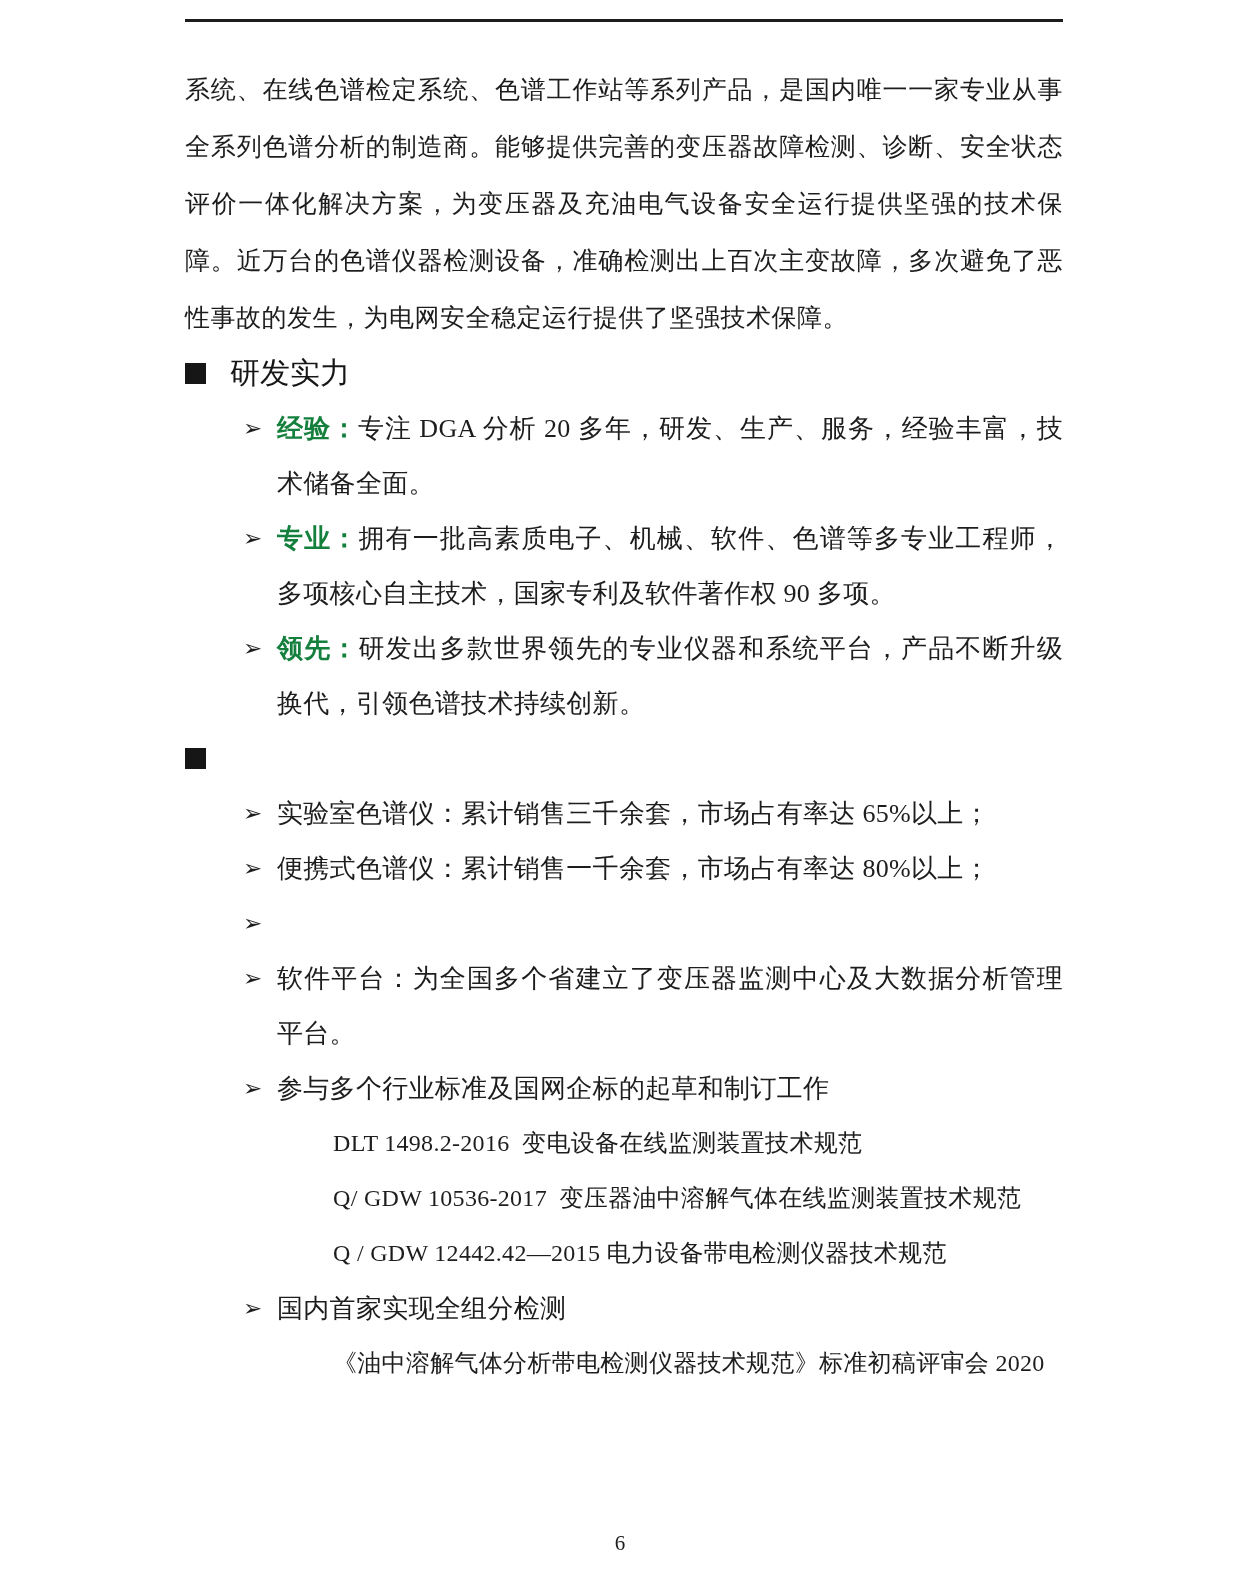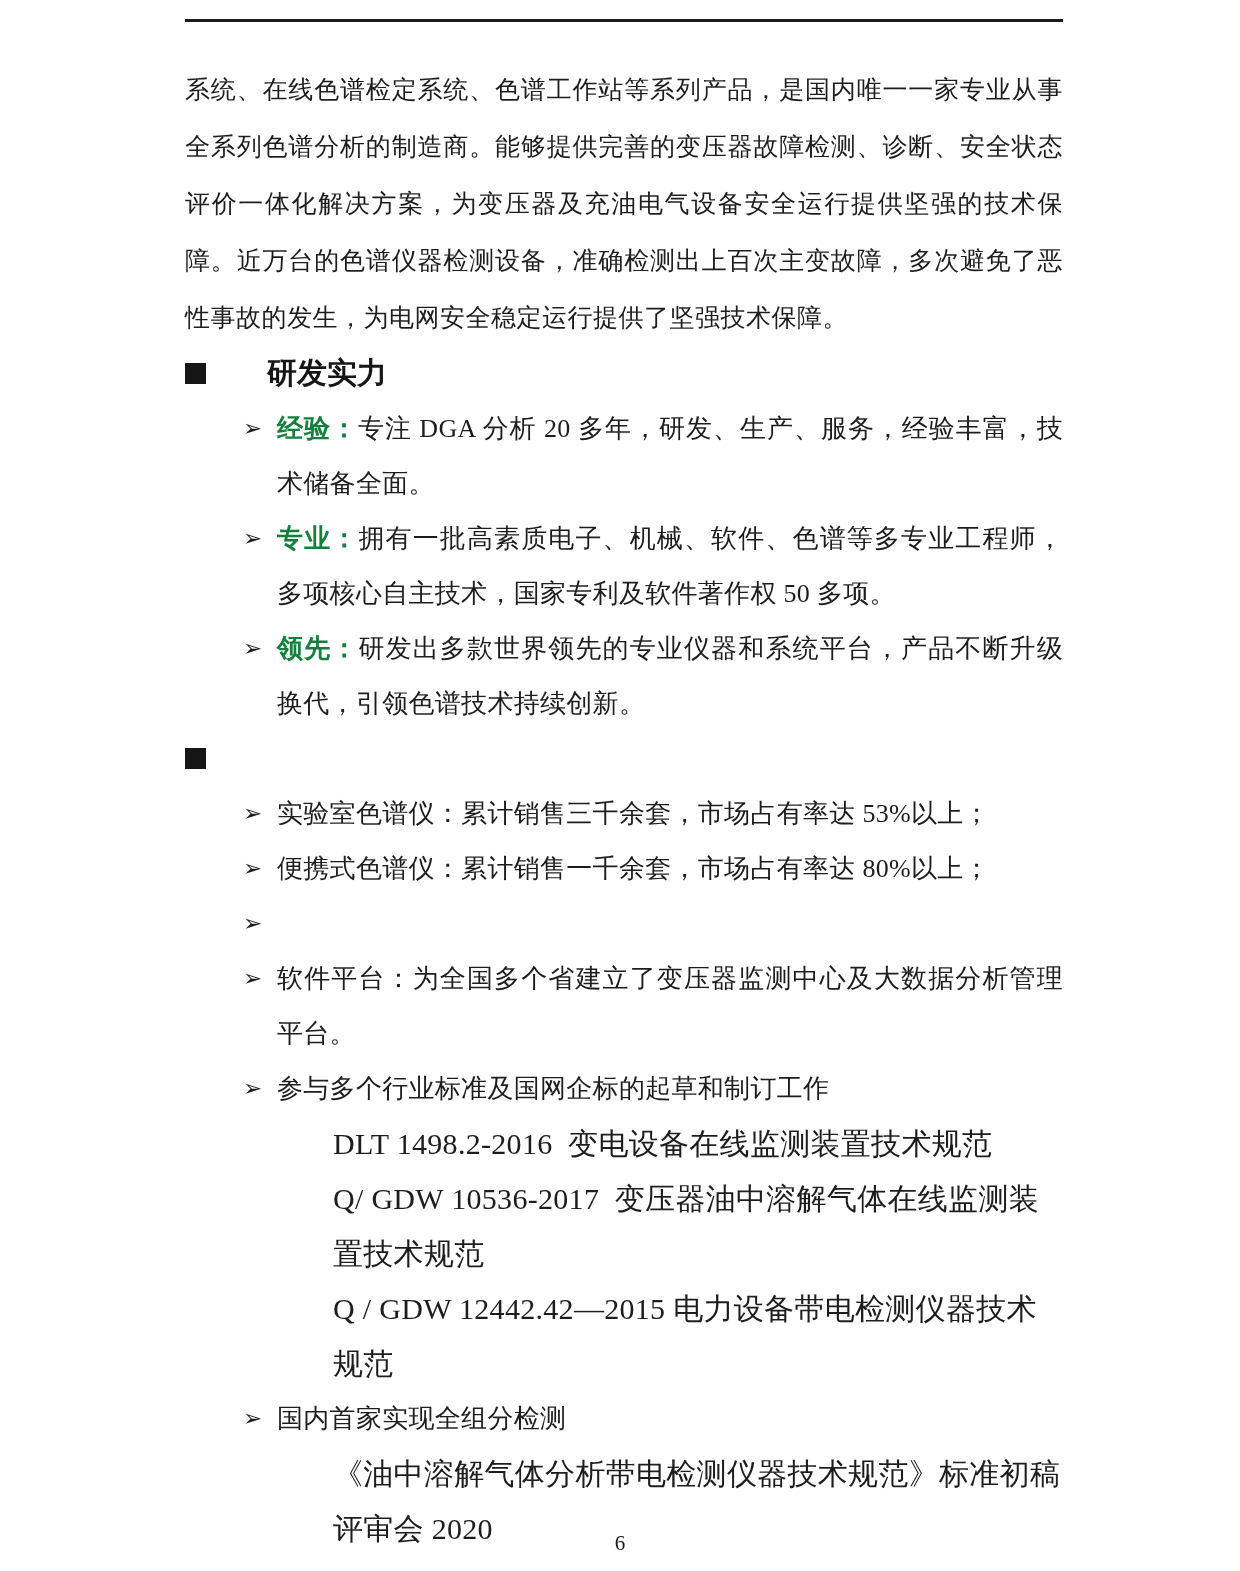--- a/index.html
+++ b/index.html
@@ -31,23 +31,22 @@
     font-size: 25px;
     line-height: 57px;
     text-align: justify;
     letter-spacing: 0.5px;
   }
   .section-heading {
     display: flex;
     align-items: center;
     height: 55px;
     font-size: 30px;
-    font-weight: bold;
+    font-weight: normal;
     color: #161616;
-    gap: 37px;
   }
   .sq-bullet {
     width: 21px;
     height: 21px;
     background: #161616;
     display: inline-block;
     margin-right: 24px;
     flex: 0 0 auto;
   }
   .list-item {
@@ -66,21 +65,21 @@
     color: #1d1d1d;
   }
   .item-text {
     flex: 1 1 auto;
     text-align: justify;
     letter-spacing: 0.3px;
   }
   .item-text b { font-weight: bold; color: #15803d; }
   .standard-line {
     padding-left: 148px;
-    font-size: 30px;
+    font-size: 24px;
     line-height: 55px;
     white-space: pre-wrap;
     letter-spacing: 0.3px;
   }
   .page-number {
     position: absolute;
     left: 0;
     top: 1531px;
     width: 100%;
     text-align: center;
@@ -103,35 +102,35 @@
       <div class="section-heading">
         <span class="sq-bullet"></span>
         <span>研发实力</span>
       </div>
       <div class="list-item">
         <span class="arrow-bullet">➢</span>
         <div class="item-text"><b>经验：</b><span>专注 DGA 分析 20 多年，研发、生产、服务，经验丰富，技术储备全面。</span></div>
       </div>
       <div class="list-item">
         <span class="arrow-bullet">➢</span>
-        <div class="item-text"><b>专业：</b><span>拥有一批高素质电子、机械、软件、色谱等多专业工程师，多项核心自主技术，国家专利及软件著作权 50 多项。</span></div>
+        <div class="item-text"><b>专业：</b><span>拥有一批高素质电子、机械、软件、色谱等多专业工程师，多项核心自主技术，国家专利及软件著作权 90 多项。</span></div>
       </div>
       <div class="list-item">
         <span class="arrow-bullet">➢</span>
         <div class="item-text"><b>领先：</b><span>研发出多款世界领先的专业仪器和系统平台，产品不断升级换代，引领色谱技术持续创新。</span></div>
       </div>
     </div>
 
     <div class="section">
       <div class="section-heading">
         <span class="sq-bullet"></span>
       </div>
       <div class="list-item">
         <span class="arrow-bullet">➢</span>
-        <div class="item-text">实验室色谱仪：累计销售三千余套，市场占有率达 53%以上；</div>
+        <div class="item-text">实验室色谱仪：累计销售三千余套，市场占有率达 65%以上；</div>
       </div>
       <div class="list-item">
         <span class="arrow-bullet">➢</span>
         <div class="item-text">便携式色谱仪：累计销售一千余套，市场占有率达 80%以上；</div>
       </div>
       <div class="list-item">
         <span class="arrow-bullet">➢</span>
       </div>
       <div class="list-item">
         <span class="arrow-bullet">➢</span>

